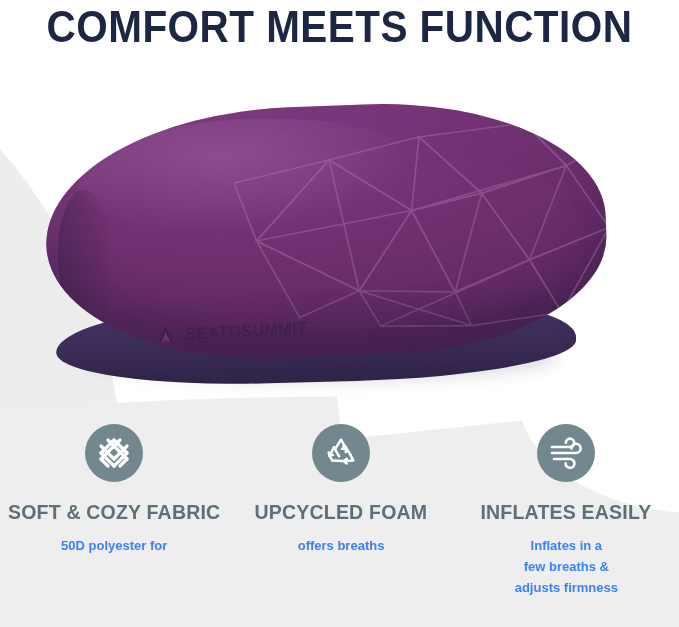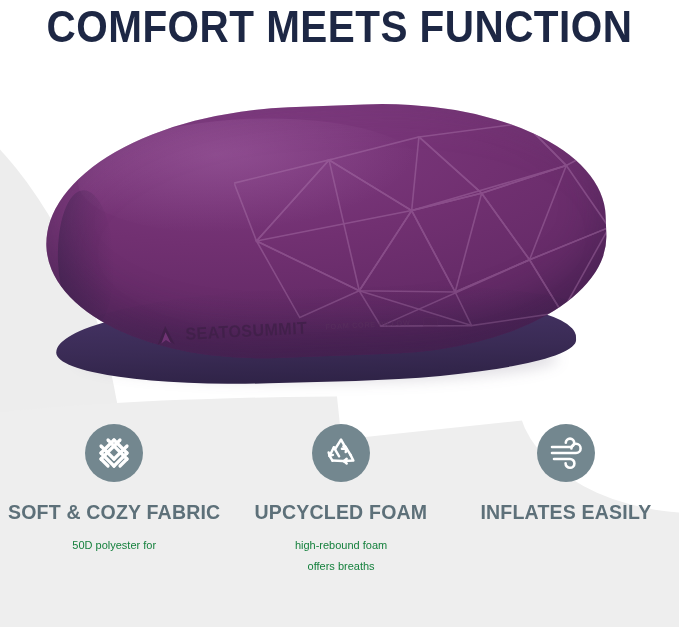--- a/index.html
+++ b/index.html
@@ -127,22 +127,22 @@
     margin-bottom:18px;
   }
   .feat-icon svg{display:block;}
   .feat-title{
     color:#5d7079;
     font-family:"Liberation Sans Narrow","Liberation Sans",sans-serif;
     font-weight:bold;font-size:21px;letter-spacing:.2px;
     transform:scaleX(.93);white-space:nowrap;margin-bottom:11px;
   }
   .feat-desc{
-    color:#15803d;font-size:11px;line-height:21px;text-align:center;
-    font-weight:400;max-width:205px;
+    color:#3b82f6;font-size:13px;line-height:21px;text-align:center;
+    font-weight:700;max-width:205px;
   }
   .feat-desc div{white-space:nowrap;}
 </style>
 </head>
 <body>
 
 <div id="stage">
 
   <div class="bg-white"></div>
   <div class="bg-left-curve"></div>
@@ -238,32 +238,36 @@
             <path d="M23 28.5 L26 26"></path>
             <path d="M20 6 L14 15.5"></path>
             <path d="M12.5 14 L18 23.5"></path>
             <path d="M30 22 L24.5 13"></path>
             <path d="M11 28 L22 28.5"></path>
           </g>
         </svg>
       </div>
       <div class="feat-title">UPCYCLED FOAM</div>
       <div class="feat-desc">
-        <div>high-rebound foam</div>
         <div>offers breaths</div>
       </div>
     </div>
 
     <div class="feature">
       <div class="feat-icon">
         <svg width="40" height="40" viewBox="0 0 40 40">
           <g fill="none" stroke="#ffffff" stroke-width="2.6" stroke-linecap="round">
             <path d="M6 14 H24 a4.2 4.2 0 1 0 -4.2 -4.2"></path>
             <path d="M6 20 H30 a4.6 4.6 0 1 0 -4.6 -4.6"></path>
             <path d="M8 26 H24 a4.4 4.4 0 1 1 -4.4 4.4"></path>
           </g>
         </svg>
       </div>
       <div class="feat-title">INFLATES EASILY</div>
+      <div class="feat-desc">
+        <div>Inflates in a</div>
+        <div>few breaths &amp;</div>
+        <div>adjusts firmness</div>
+      </div>
     </div>
 
   </div>
 </div>
 
 </body></html>

